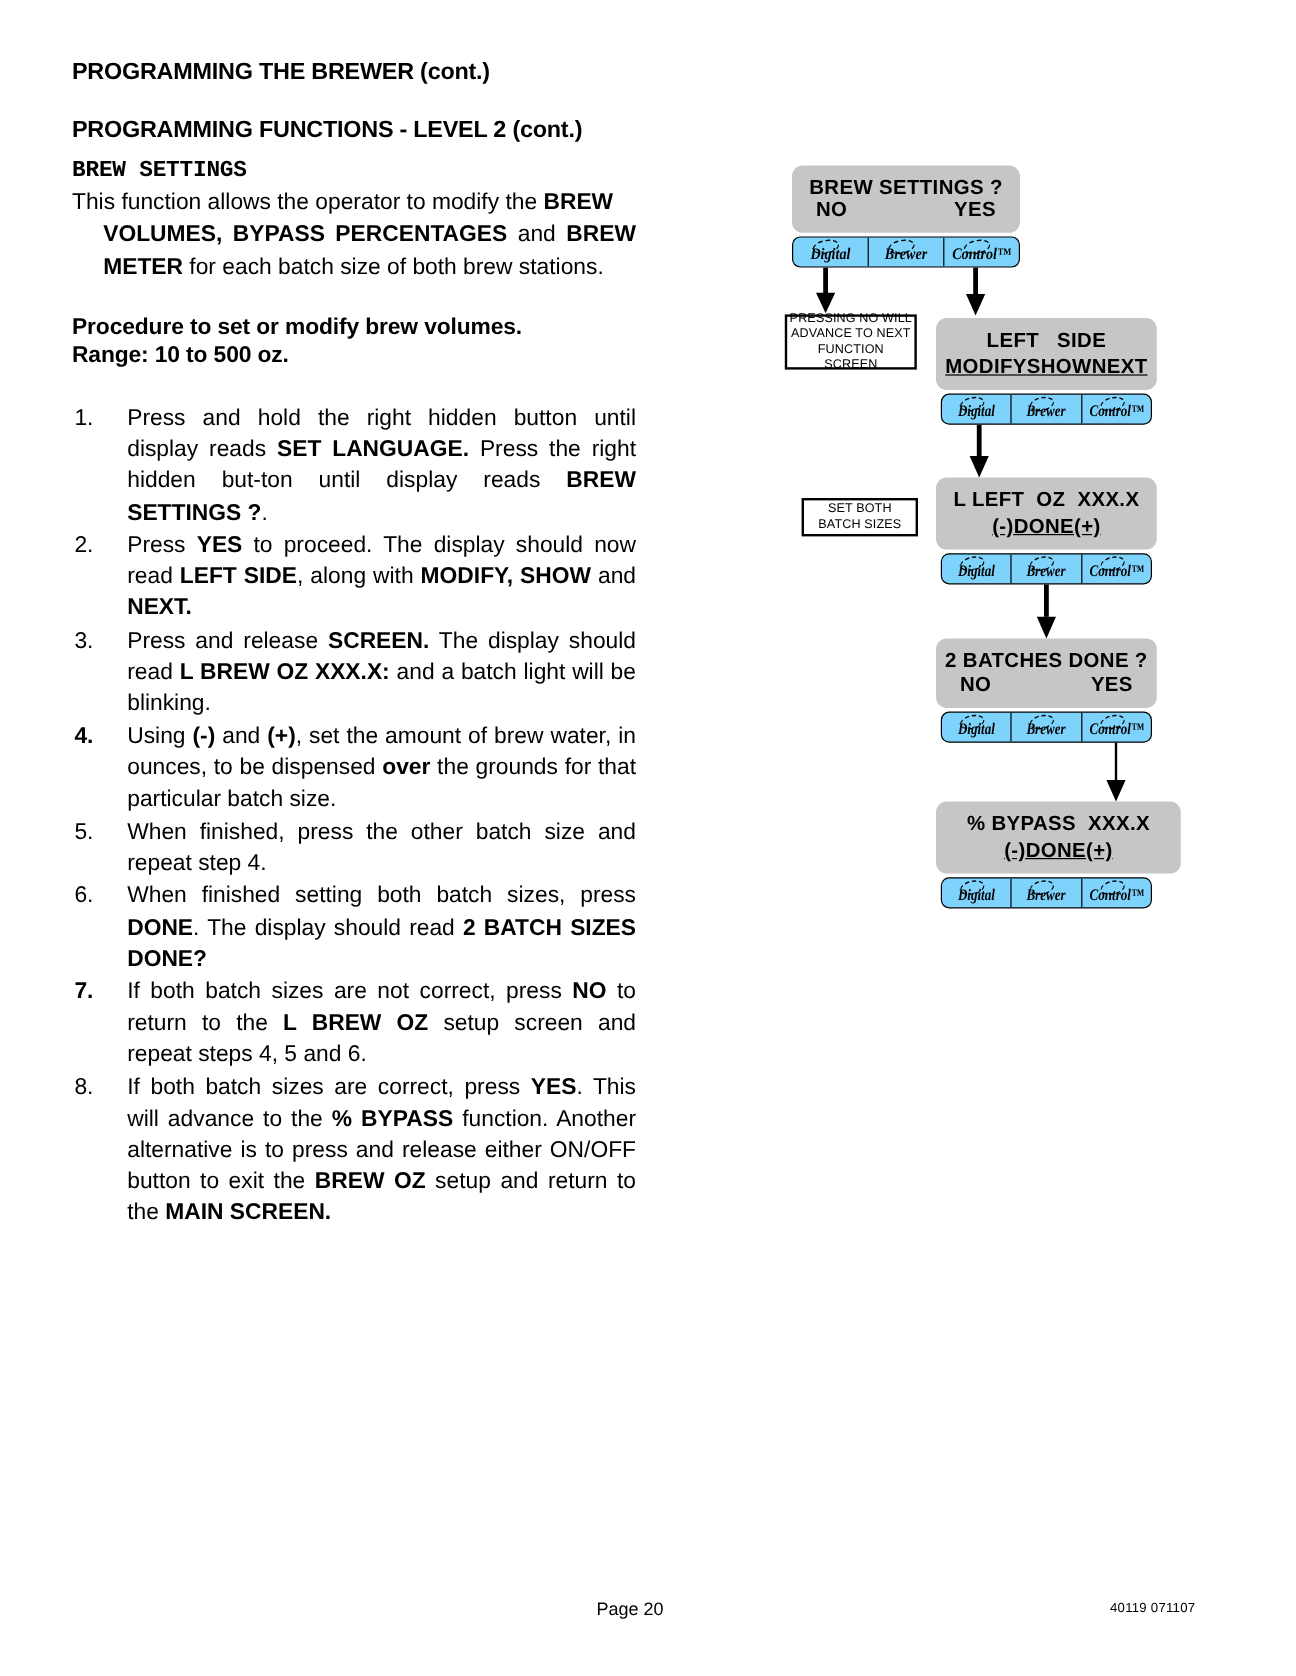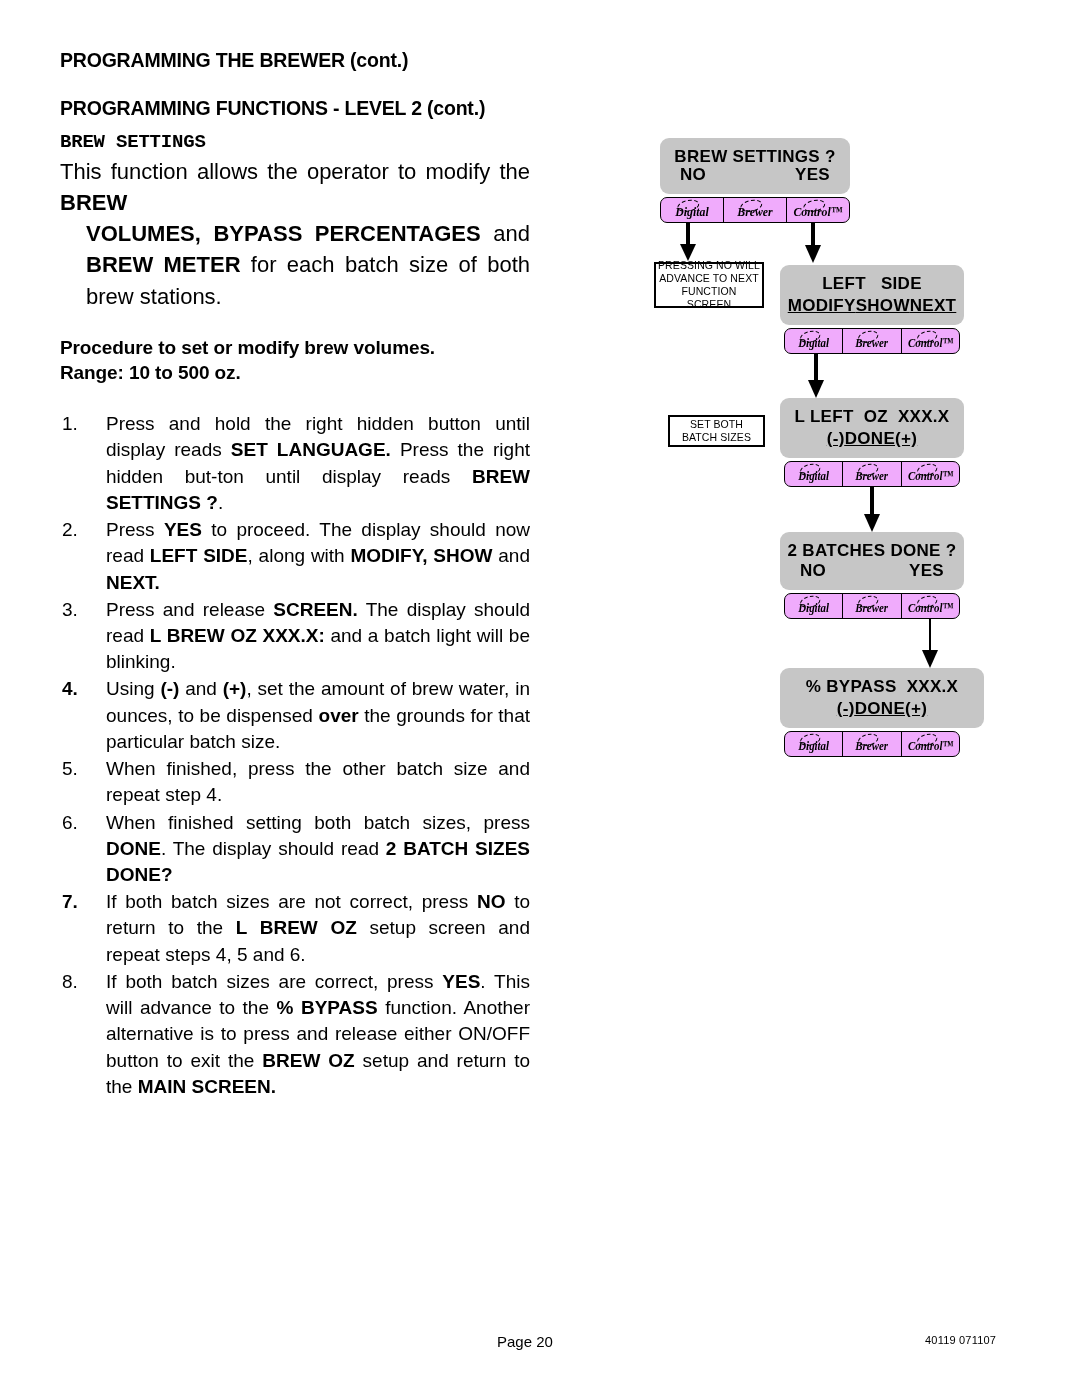--- a/index.html
+++ b/index.html
@@ -10,21 +10,21 @@
   }
   .page{position:absolute;inset:0;}
 
   
   .textcol{position:absolute;left:60px;top:50px;width:470px;}
 
   .h1{font-size:19.5px;font-weight:bold;letter-spacing:-0.2px;margin:0 0 27px 0;line-height:1.1;}
   .h2{font-size:19.5px;font-weight:bold;letter-spacing:-0.2px;margin:0 0 12px 0;line-height:1.1;}
   .h3{font-size:19px;font-weight:bold;letter-spacing:-0.2px;margin:0 0 2px 0;line-height:1.15;font-family:Liberation Mono, monospace;}
 
-  .para{font-size:22px;line-height:1.42;text-align:justify;margin:0;}
+  .para{font-size:19px;line-height:1.42;text-align:justify;margin:0;}
   .para .ind{display:block;padding-left:26px;}
   b{font-weight:bold;}
 
   .procblock{margin-top:24px;}
   .proc{font-size:19px;font-weight:bold;line-height:1.3;margin:0;letter-spacing:-0.1px;}
 
   ol.steps{list-style:none;margin:26px 0 0 0;padding:0;}
   ol.steps li{
     position:relative;padding-left:46px;font-size:19px;line-height:1.38;
     text-align:justify;margin-bottom:1px;
@@ -44,21 +44,21 @@
   .lcd .l1,.lcd .l2{
     position:absolute;left:0;right:0;text-align:center;white-space:pre;
   }
   .lcd .l1{top:9px;font-size:17px;letter-spacing:0.3px;}
   .lcd .l2{bottom:9px;font-size:17px;letter-spacing:0.3px;}
   .lcd .l2.split{display:flex;justify-content:space-between;padding:0 20px;box-sizing:border-box;}
   .lcd .l2.tri{display:flex;justify-content:center;padding:0 14px;box-sizing:border-box;text-decoration:underline;}
 
   
   .btnbar{position:absolute;height:26px;border:1.6px solid #000;border-radius:7px;
-          background:#f0abfc;display:flex;box-sizing:border-box;overflow:hidden;}
+          background:#7dd3fc;display:flex;box-sizing:border-box;overflow:hidden;}
   .btnbar .cell{flex:1;border-right:1.6px solid #000;position:relative;overflow:hidden;}
   .btnbar .cell:last-child{border-right:none;}
   .btnbar .cell svg{position:absolute;left:0;top:0;width:100%;height:100%;}
 
   
   .note{
     position:absolute;border:2.4px solid #000;background:#fff;
     font-size:10.5px;line-height:1.25;text-align:center;
     display:flex;align-items:center;justify-content:center;
     box-sizing:border-box;padding:3px 2px;white-space:pre-line;letter-spacing:0.1px;

